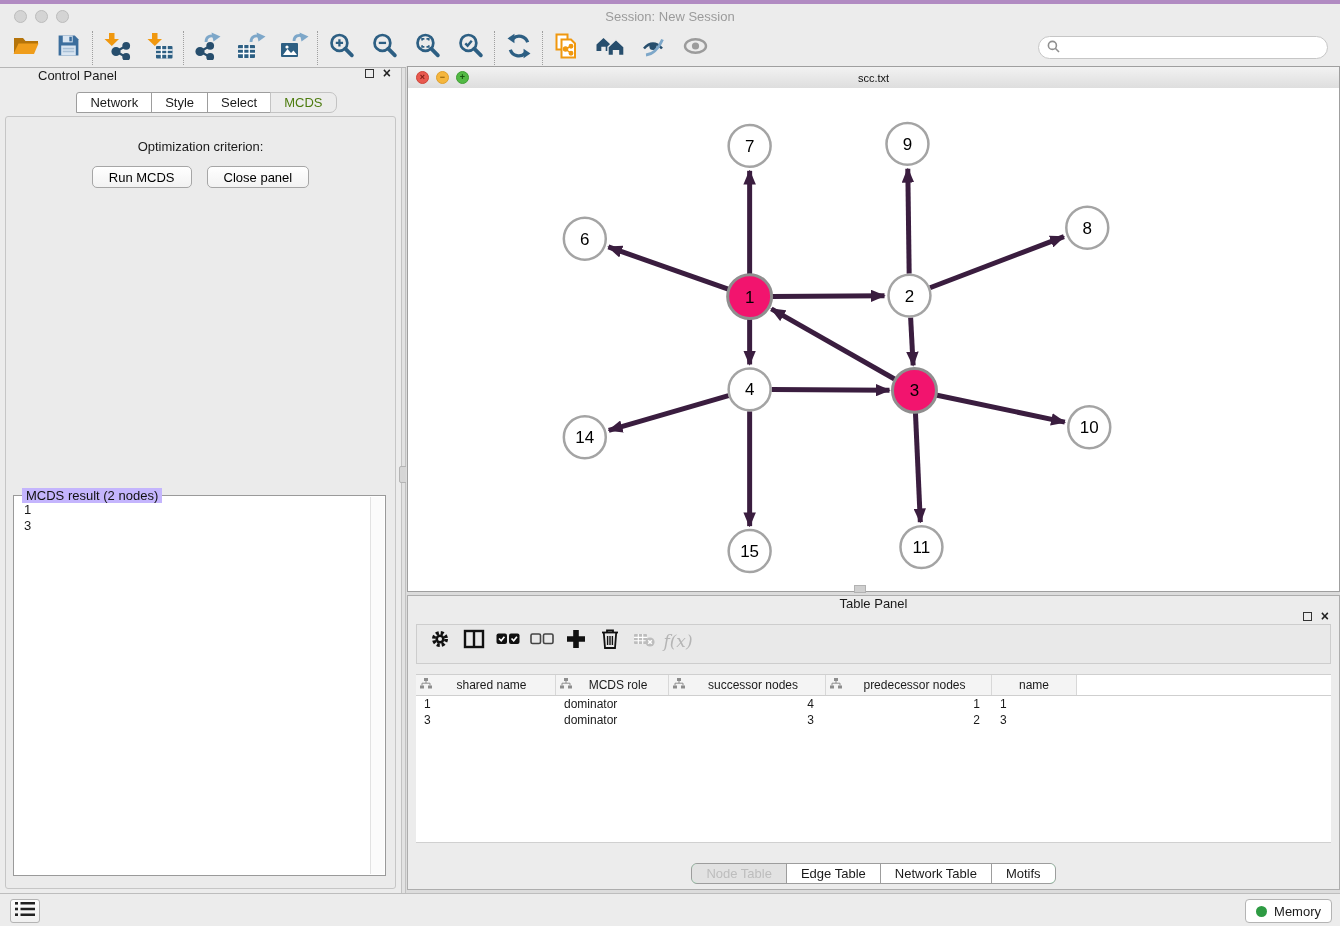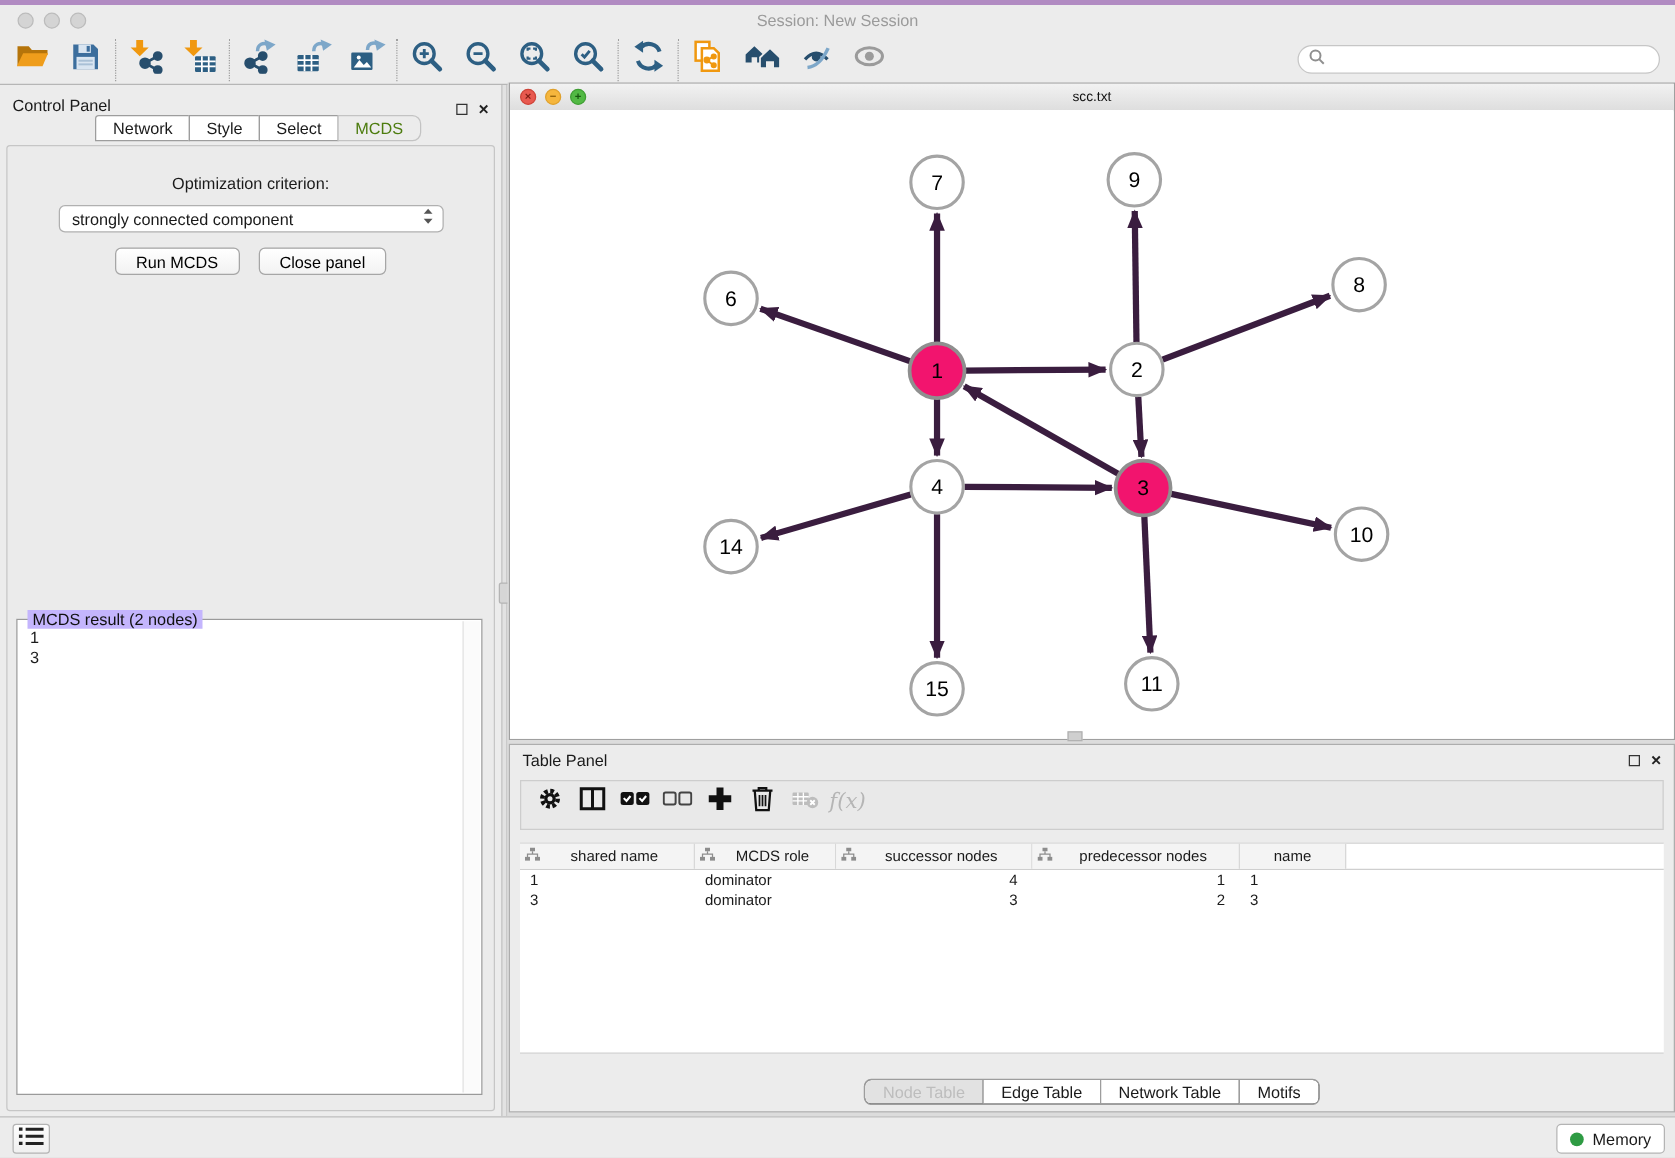--- a/index.html
+++ b/index.html
@@ -17,21 +17,21 @@
   .win-title{position:absolute;left:0;right:0;text-align:center;font-size:13px;color:#9b9b9b;}
   .toolbar{position:absolute;top:28px;left:0;right:0;height:40px;background:#ececec;
     border-bottom:1px solid #b6b6b6;display:flex;align-items:center;padding-left:4px;box-sizing:border-box;}
   .tb-btn{width:43px;height:36px;display:flex;align-items:center;justify-content:center;flex:0 0 auto;}
   .tb-sep{width:0;height:34px;border-left:1px dotted #9f9f9f;margin:0 2px;flex:0 0 auto;}
   .search-wrap{margin-left:auto;margin-right:12px;width:290px;height:23px;background:#fff;
     border:1px solid #c6c6c6;border-radius:12px;display:flex;align-items:center;padding:0 8px;box-sizing:border-box;}
   .search-wrap input{border:none;outline:none;background:transparent;flex:1;font-size:13px;margin-left:5px;font-family:"Liberation Sans",sans-serif;}
   
   .control-panel{position:absolute;left:0;top:68px;width:401px;bottom:33px;background:#ececec;}
-  .cp-titlerow{height:24px;display:flex;align-items:flex-end;padding:0 10px;font-size:13px;}
+  .cp-titlerow{height:24px;display:flex;align-items:flex-start;padding:0 10px;font-size:13px;margin-left:28px;}
   .panel-ctrls{margin-left:auto;display:flex;align-items:center;gap:9px;}
   .winbox{width:9px;height:9px;border:1.6px solid #333;box-sizing:border-box;display:inline-block;}
   .winclose{font-size:14px;font-weight:bold;color:#222;line-height:10px;}
   .cp-tabs{display:flex;justify-content:center;position:relative;z-index:2;}
   .cp-tab{border:1px solid #9d9d9d;background:#fff;padding:2px 13px;font-size:13px;margin-left:-1px;position:relative;}
   .cp-tab.first{border-radius:3px 0 0 0;margin-left:12px;}
   .cp-tab.active{background:#ececec;color:#4d7c0f;border-color:#c3c3c3;border-radius:0 7px 7px 0;}
   .cp-content{position:absolute;left:5px;right:5px;top:49px;bottom:4px;border:1px solid #c6c6c6;
     border-radius:3px;background:#ebebeb;margin-top:-1px;}
   .opt-label{text-align:center;font-size:13px;margin-top:22px;}
@@ -63,35 +63,35 @@
   .light.red{background:#e8594f;border:1px solid #ce4337;color:#7c1a12;}
   .light.yellow{background:#f5b63d;border:1px solid #dfa02c;color:#8a5d08;}
   .light.green{background:#52b944;border:1px solid #3f9e33;color:#17570f;}
   .net-title{position:absolute;left:0;right:0;text-align:center;font-size:11px;color:#111;}
   .net-canvas{position:absolute;left:0;right:0;top:21px;bottom:0;background:#fff;}
   .net-canvas svg{width:100%;height:100%;display:block;}
   .net-handle{position:absolute;left:446px;bottom:-2px;width:12px;height:8px;background:#cfcfcf;border:1px solid #b2b2b2;box-sizing:border-box;}
   
   .table-panel{position:absolute;left:1px;right:0;top:529px;bottom:3px;background:#ececec;
     border:1px solid #adadad;box-sizing:border-box;}
-  .tp-titlerow{height:24px;display:flex;align-items:center;padding:0 10px;font-size:13px;}
+  .tp-titlerow{height:24px;display:flex;align-items:center;padding:0 10px;font-size:13px;flex-direction:column;}
   .tp-toolbar{position:absolute;left:8px;right:8px;top:28px;height:40px;background:#e9e9e9;
     border:1px solid #cdcdcd;display:flex;align-items:flex-start;gap:4px;padding:0 8px;box-sizing:border-box;}
   .tp-tool{width:30px;height:32px;display:flex;align-items:center;justify-content:center;}
   .fx{font-family:"DejaVu Serif",serif;font-style:italic;font-size:17px;color:#b5b5b5;}
   .tp-body{position:absolute;left:8px;right:8px;top:78px;bottom:46px;background:#fff;border-bottom:1px solid #d0d0d0;}
   .grid-header{display:flex;height:20px;border-top:1px solid #cfcfcf;border-bottom:1px solid #cfcfcf;font-size:12px;}
   .gh-cell{background:#f4f4f4;border-right:1px solid #d8d8d8;display:flex;align-items:center;box-sizing:border-box;padding:0 4px;}
   .gh-cell .lbl{flex:1;text-align:center;color:#1a1a1a;}
   .grid-row{display:flex;height:16px;font-size:12px;align-items:center;}
   .gr-cell{box-sizing:border-box;padding:0 8px;white-space:nowrap;overflow:hidden;}
   .c0{width:140px;} .c1{width:113px;} .c2{width:157px;text-align:right;padding-right:12px;}
   .c3{width:166px;text-align:right;padding-right:12px;} .c4{width:85px;}
   .tp-tabs{position:absolute;left:0;right:0;bottom:5px;display:flex;justify-content:center;}
-  .seg{display:flex;border:1px solid #9d9d9d;border-radius:6px;overflow:hidden;background:#000000;}
+  .seg{display:flex;border:1px solid #9d9d9d;border-radius:6px;overflow:hidden;background:#86efac;}
   .seg-tab{padding:2px 14px;font-size:13px;background:#fff;border-left:1px solid #9d9d9d;}
   .seg-tab.first{border-left:none;}
   .seg-tab.active{background:#e2e2e2;color:#bdbdbd;}
   
   .statusbar{position:absolute;left:0;right:0;bottom:0;height:33px;background:#ececec;border-top:1px solid #bdbdbd;box-sizing:border-box;}
   .sb-left{position:absolute;left:10px;top:5px;width:30px;height:24px;background:linear-gradient(#fdfdfd,#f0f0f0);
     border:1px solid #b4b4b4;border-radius:3px;display:flex;align-items:center;justify-content:center;box-sizing:border-box;}
   .sb-mem{position:absolute;right:8px;top:5px;height:24px;background:#fff;border:1px solid #b4b4b4;border-radius:4px;
     display:flex;align-items:center;gap:7px;padding:0 10px;box-sizing:border-box;font-size:13px;}
   .mem-dot{width:11px;height:11px;border-radius:50%;background:#2e9b43;}
@@ -284,27 +284,20 @@
     </span>
   </div>
   <div class="cp-tabs">
     <span class="cp-tab first">Network</span>
     <span class="cp-tab">Style</span>
     <span class="cp-tab">Select</span>
     <span class="cp-tab active">MCDS</span>
   </div>
   <div class="cp-content">
     <div class="opt-label">Optimization criterion:</div>
-    <div class="select-box">
-      <span class="val">strongly connected component</span>
-      <span><svg width="9" height="14" viewBox="0 0 9 14">
-            <path d="M4.5 1 L8 5 H1 z" fill="#555"></path>
-            <path d="M4.5 13 L1 9 h7 z" fill="#555"></path>
-          </svg></span>
-    </div>
     <div class="btn-row">
       <button class="push-btn">Run MCDS</button>
       <button class="push-btn">Close panel</button>
     </div>
   </div>
   <div class="mcds-result">
     <span class="mcds-legend">MCDS result (2 nodes)</span>
     <div class="mcds-lines">
       <div>1</div>
       <div>3</div>

